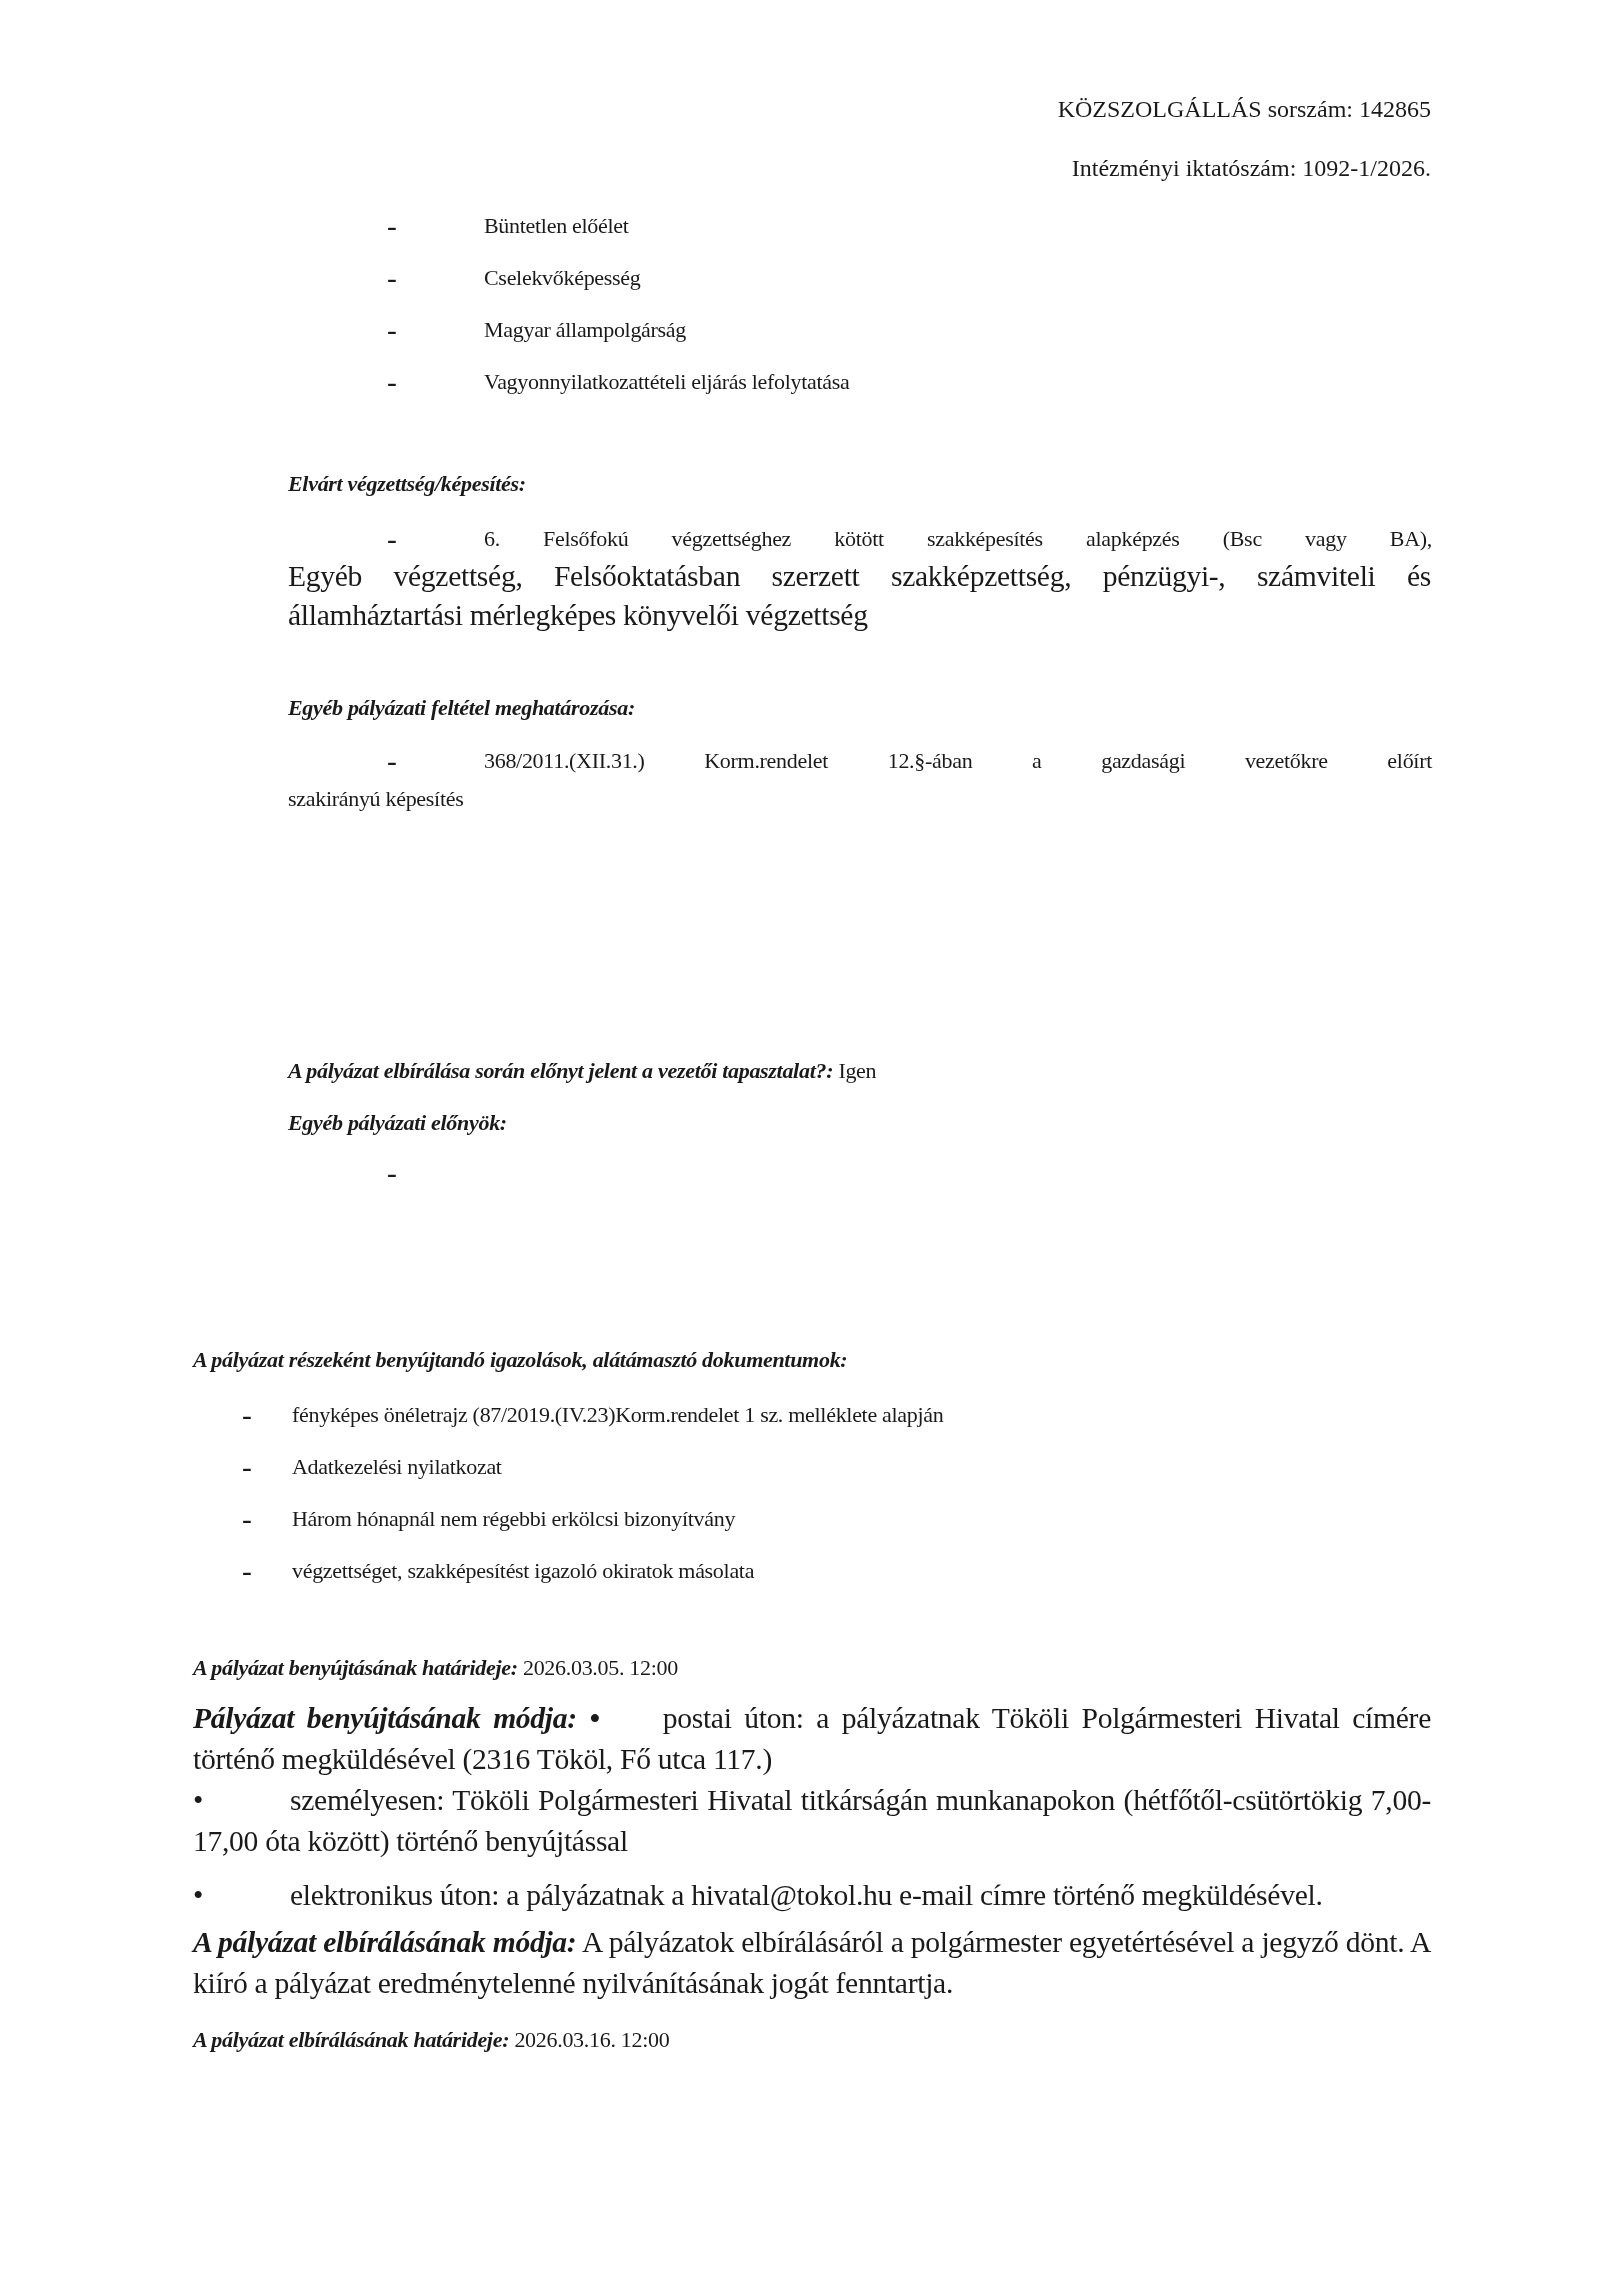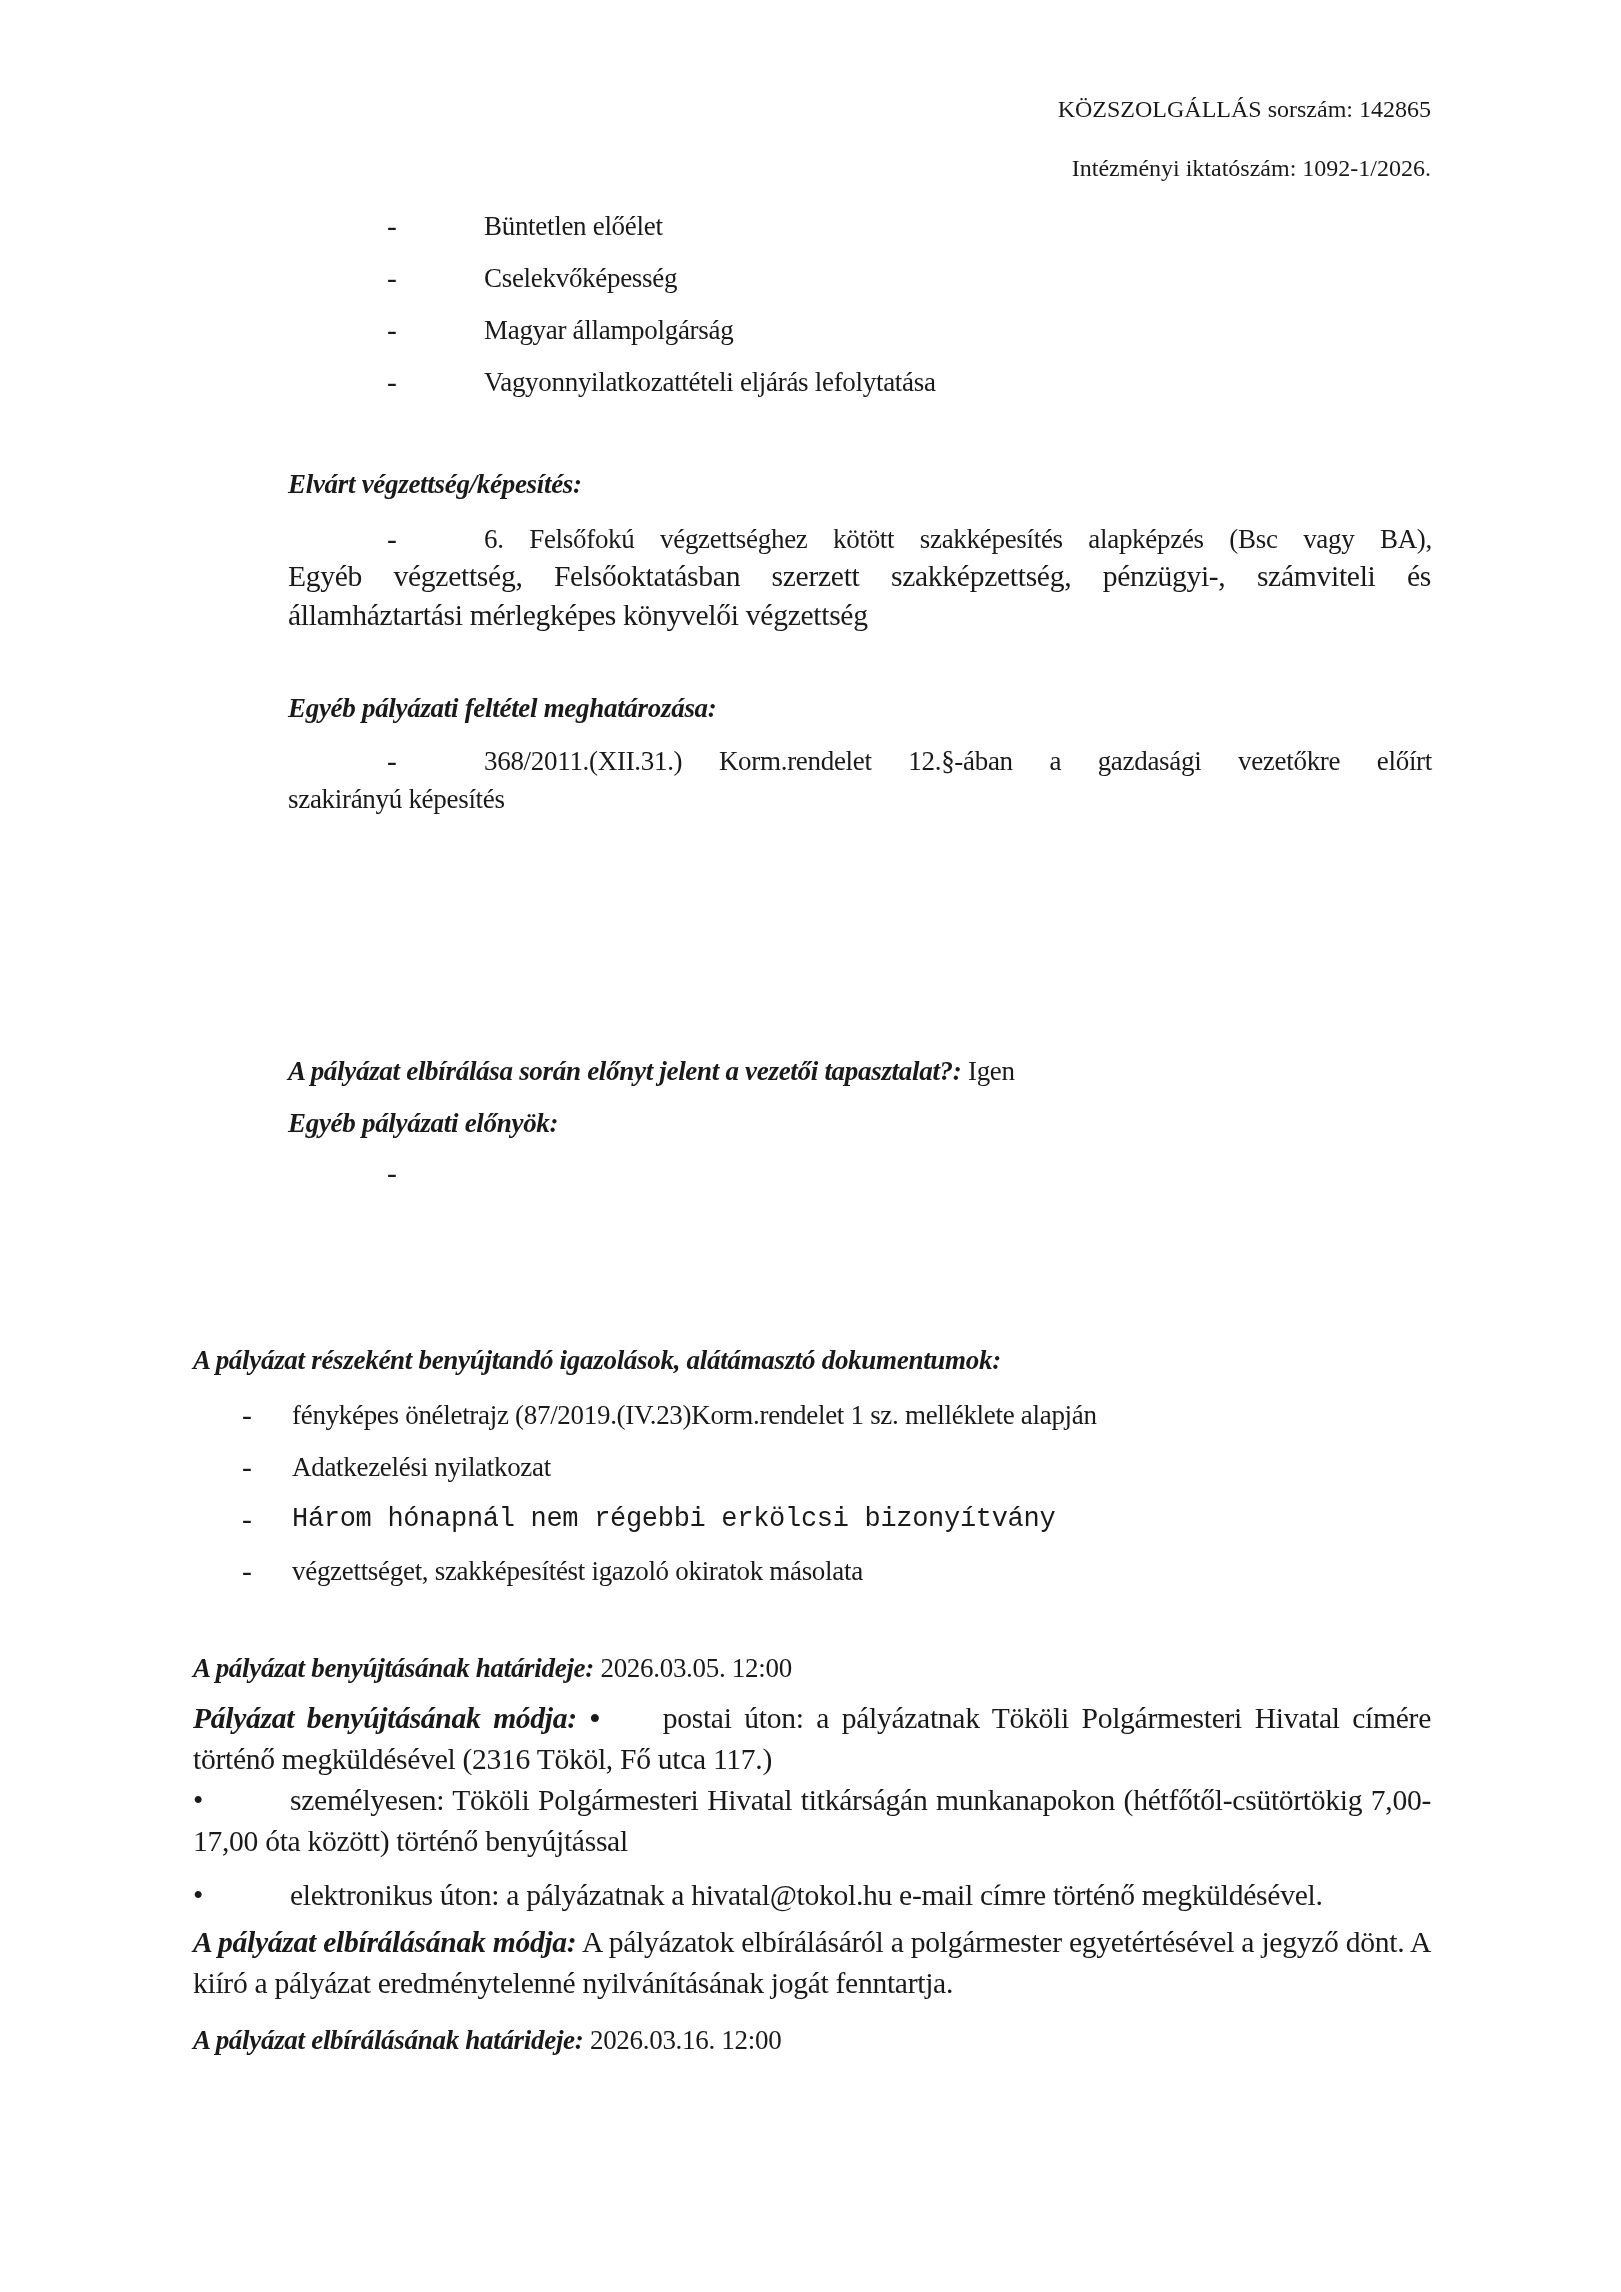--- a/index.html
+++ b/index.html
@@ -3,21 +3,21 @@
 <meta charset="utf-8">
 <style>
   html, body { margin: 0; padding: 0; background: #ffffff; }
   body {
     width: 1621px; height: 2293px; position: relative; overflow: hidden;
     font-family: "Liberation Serif", "DejaVu Serif", serif;
     color: #1a1a1a;
   }
   .page { position: absolute; left: 0; top: 0; width: 1621px; height: 1679px; }
   .abs { position: absolute; white-space: nowrap; }
-  .t { font-size: 27px; line-height: 36px; letter-spacing: -0.3px; }
+  .t { font-size: 22px; line-height: 36px; letter-spacing: -0.3px; }
   .hdr { font-size: 24px; line-height: 29px; text-align: right; right: 190px; }
   .b { font-weight: bold; font-style: italic; }
   .i { font-style: italic; }
   .dash { position: absolute; font-size: 29.6px; line-height: 36px; }
   .just {
     position: absolute; white-space: normal; text-align: justify;
     font-size: 29.6px; line-height: 41px; letter-spacing: -0.3px;
   }
   .just .lead { display: inline-block; }
 </style>
@@ -57,21 +57,21 @@
   <div class="abs t b" style="left:288px; top:1105px;">Egyéb pályázati előnyök:</div>
   <span class="dash" style="left:387px; top:1155px;">-</span>
 
   <div class="abs t b" style="left:193px; top:1342px;">A pályázat részeként benyújtandó igazolások, alátámasztó dokumentumok:</div>
   <div>
     <span class="dash" style="left:242px; top:1397px;">-</span>
     <span class="abs t" style="left:292px; top:1397px;">fényképes önéletrajz (87/2019.(IV.23)Korm.rendelet 1 sz. melléklete alapján</span>
     <span class="dash" style="left:242px; top:1449px;">-</span>
     <span class="abs t" style="left:292px; top:1449px;">Adatkezelési nyilatkozat</span>
     <span class="dash" style="left:242px; top:1501px;">-</span>
-    <span class="abs t" style="left:292px; top:1501px;font-family:Liberation Mono, monospace;">Három hónapnál nem régebbi erkölcsi bizonyítvány</span>
+    <span class="abs t" style="left:292px; top:1501px;">Három hónapnál nem régebbi erkölcsi bizonyítvány</span>
     <span class="dash" style="left:242px; top:1553px;">-</span>
     <span class="abs t" style="left:292px; top:1553px;">végzettséget, szakképesítést igazoló okiratok másolata</span>
   </div>
 
   <div class="abs t" style="left:193px; top:1650px;">
     <span class="b">A pályázat benyújtásának határideje:</span>
     <span>2026.03.05. 12:00</span>
   </div>
 
   <div class="just" style="left:193px; top:1698px; width:1238px;">

